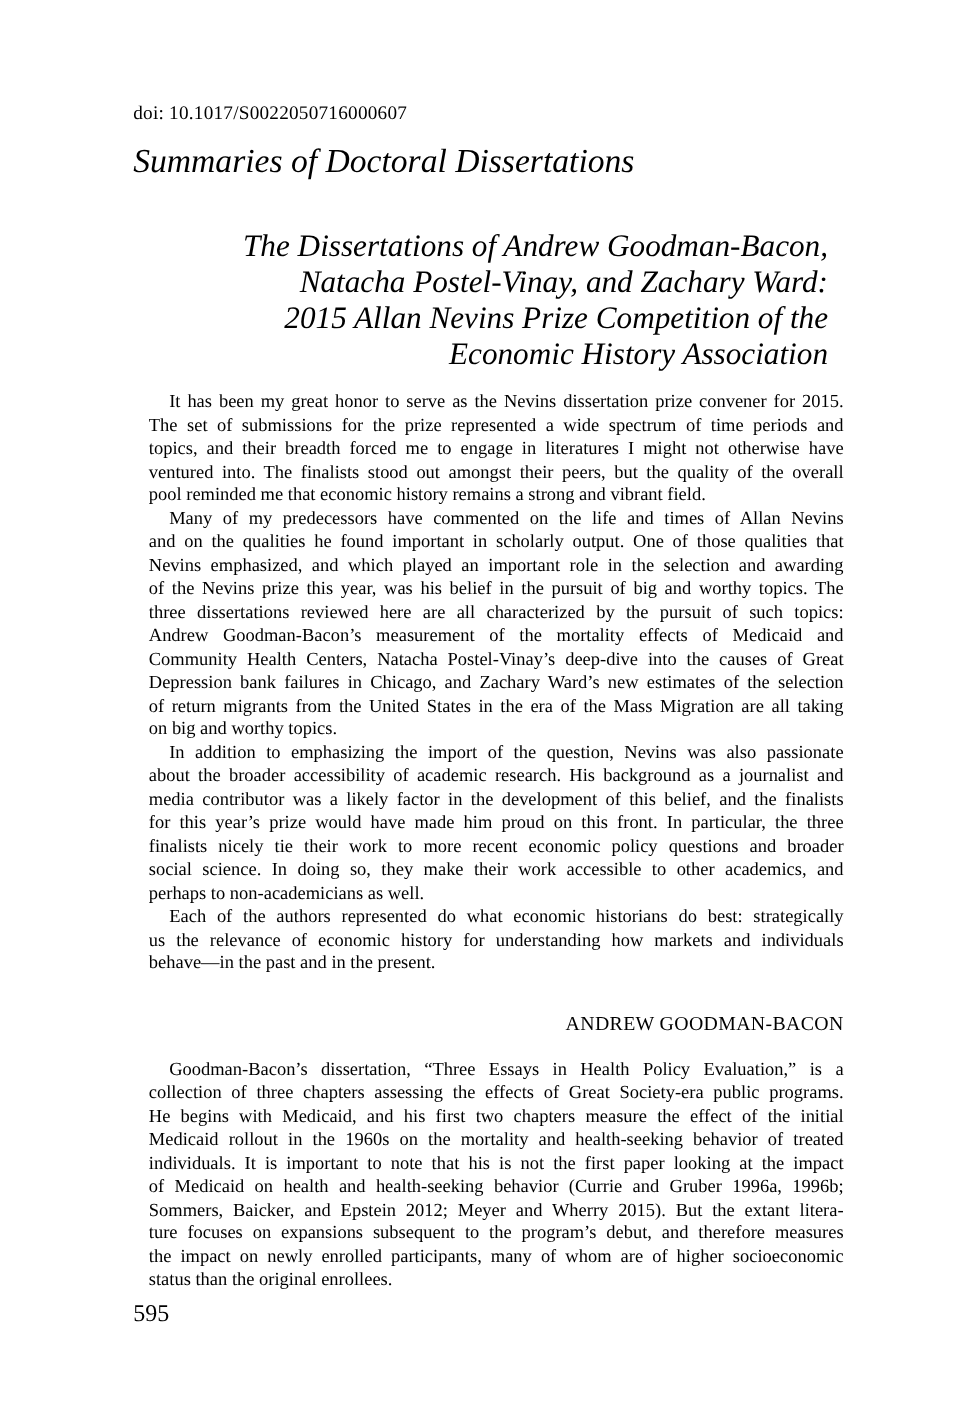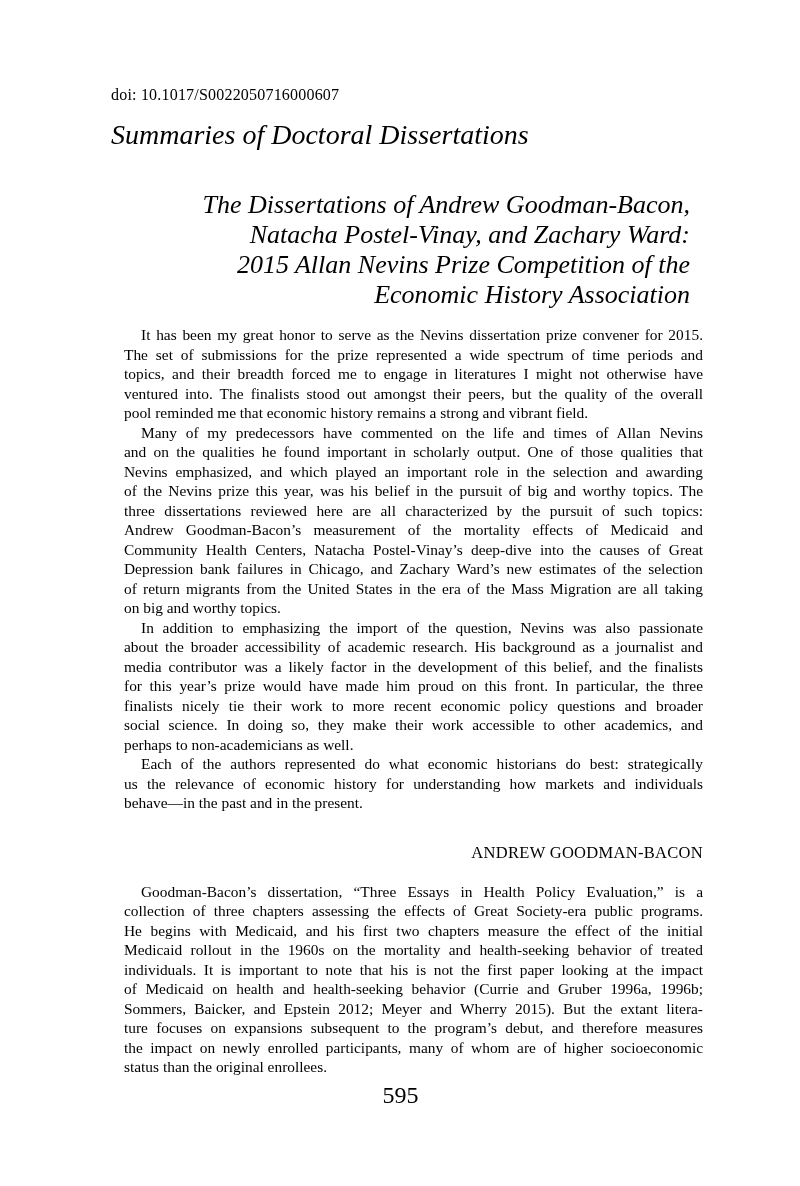--- a/index.html
+++ b/index.html
@@ -70,22 +70,22 @@
     font-size: 16.5px;
     line-height: 20px;
     text-align: right;
     letter-spacing: 0.3px;
   }
   .page-number {
     position: absolute;
     left: 111px;
     top: 1084px;
     width: 579px;
-    text-align: center;
-    font-size: 24px;
+    text-align: left;
+    font-size: 20px;
     line-height: 22px;
   }
 </style>
 </head>
 <body>
 
 <div class="page">
 
   <div class="doi">doi: 10.1017/S0022050716000607</div>
 

